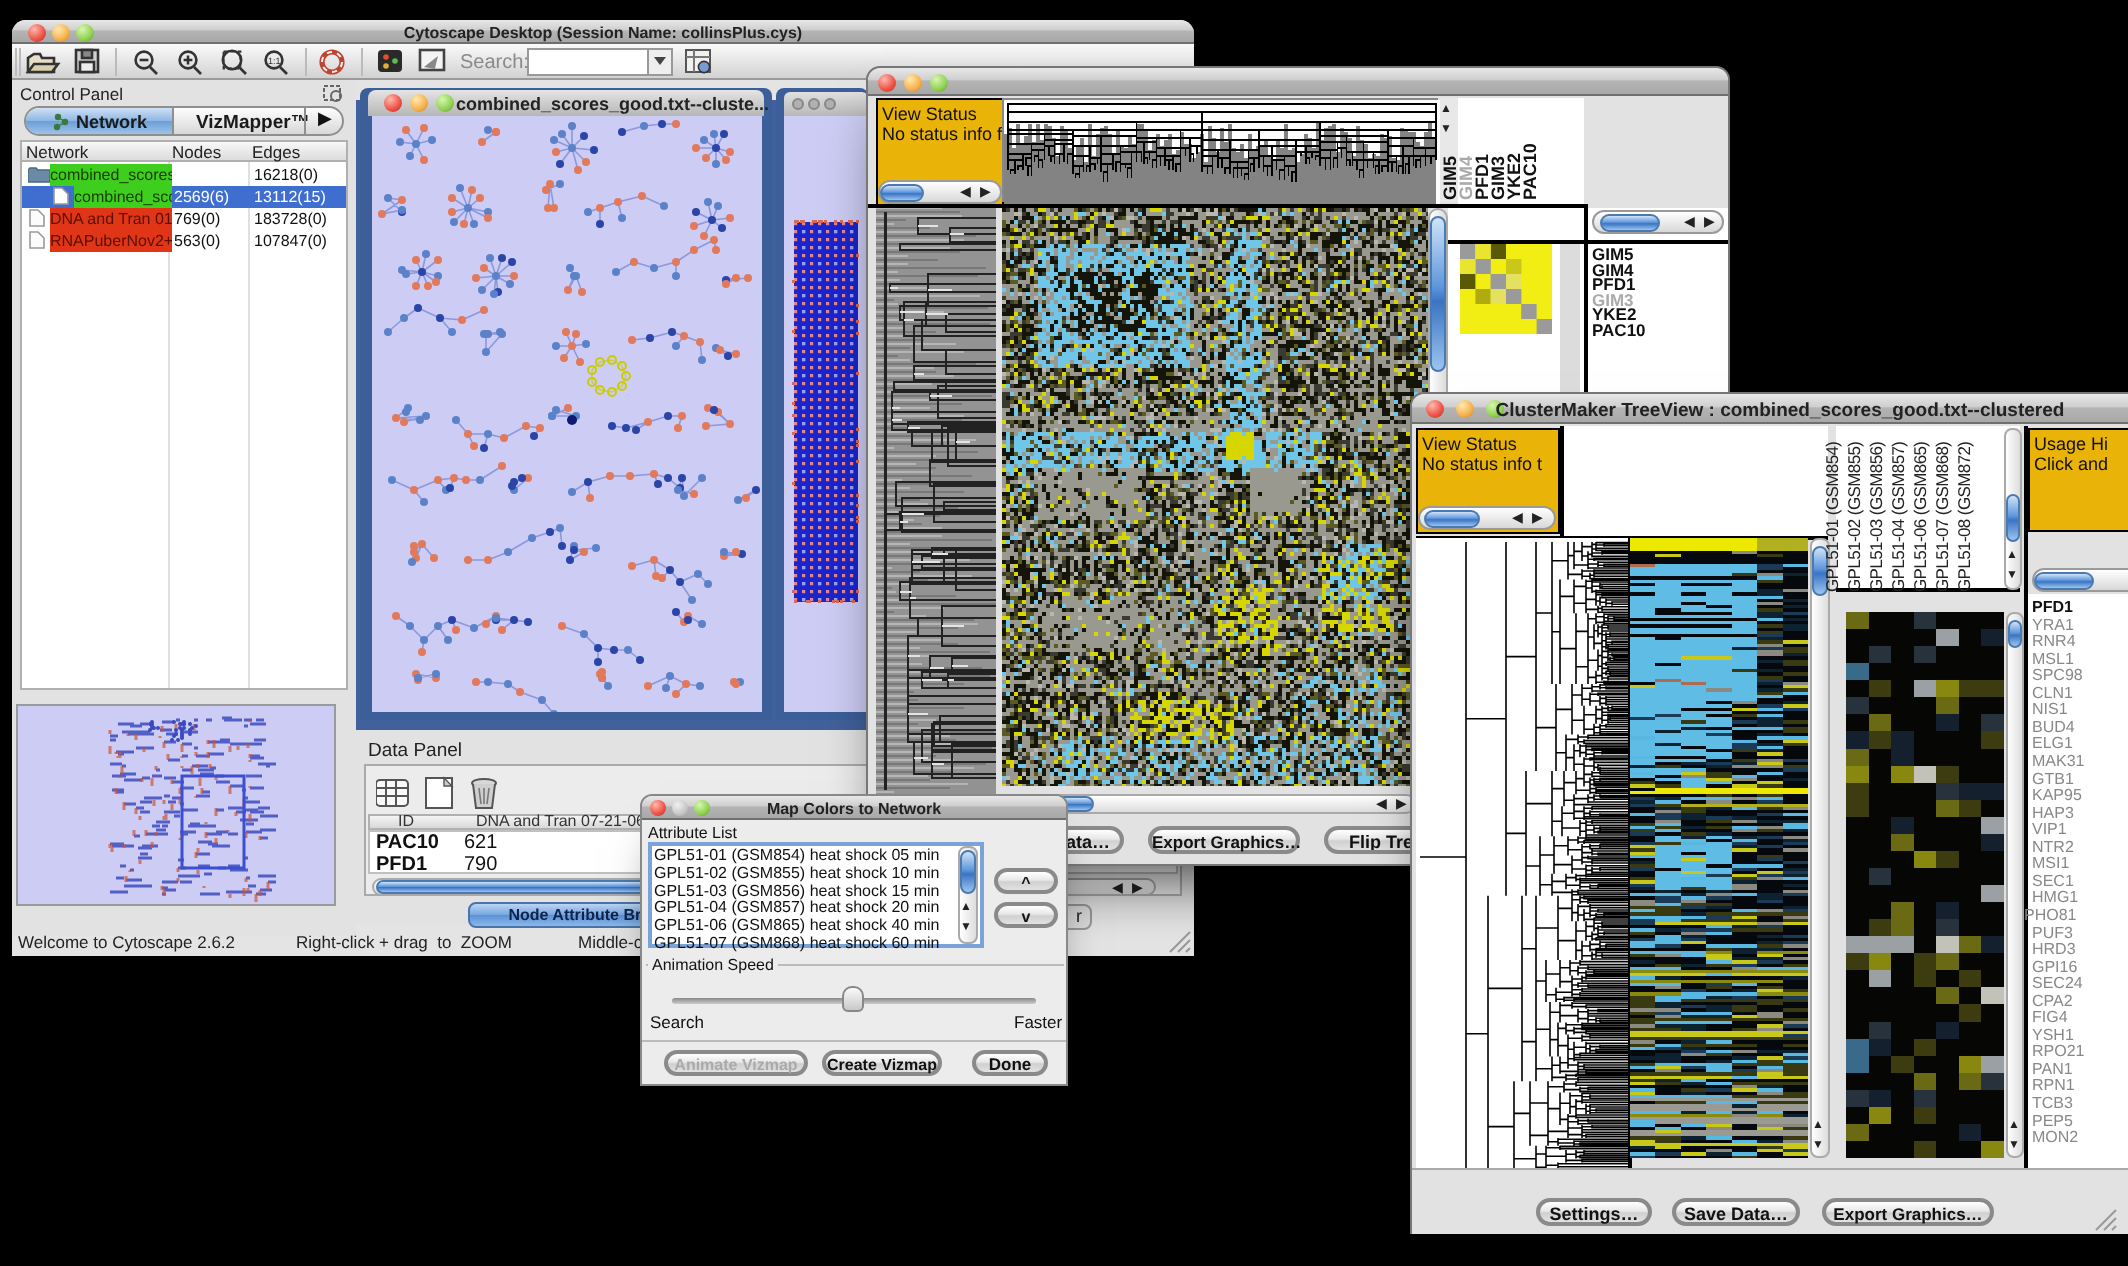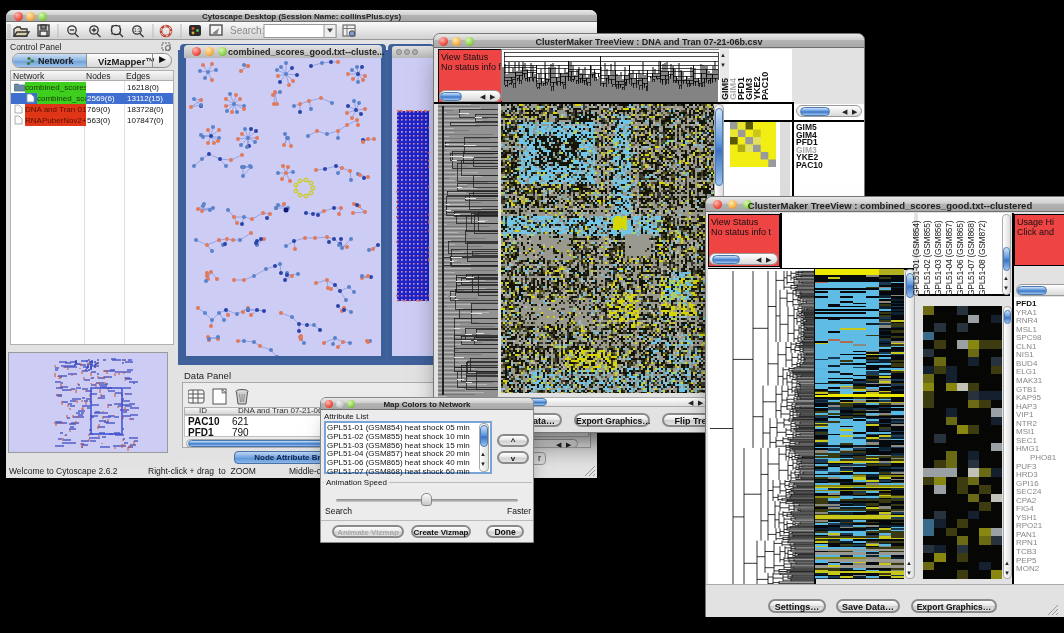--- a/index.html
+++ b/index.html
@@ -4,21 +4,21 @@
 html,body{width:1064px;height:633px;background:#000;overflow:hidden;position:relative;
  font-family:"Liberation Sans",sans-serif;}
 .abs{position:absolute}
 .tb{background:linear-gradient(#e8e8e8,#cfcfcf 45%,#b4b4b4 50%,#a8a8a8);border-bottom:1px solid #6f6f6f;
  border-radius:7px 7px 0 0;}
 .tl{position:absolute;border-radius:50%;}
 .ttl{position:absolute;width:100%;text-align:center;font-weight:bold;color:#222;}
 .pill{position:absolute;border:2px solid #8a8a8a;border-radius:12px;
  background:linear-gradient(#fff,#e8e8e8 45%,#d0d0d0 55%,#e2e2e2);text-align:center;
  font-weight:bold;color:#111;}
-.panel{position:absolute;background:#ef4444;border:1px solid #000;white-space:nowrap;overflow:hidden;}
+.panel{position:absolute;background:#eab308;border:1px solid #000;white-space:nowrap;overflow:hidden;}
 .sbh{position:absolute;background:linear-gradient(#fff,#d8d8d8);border:1px solid #9a9a9a;border-radius:8px;}
 .thumb{position:absolute;border-radius:7px;background:linear-gradient(#cfe3f7,#5f97dd 45%,#3b74c4 55%,#9cc4ef);border:1px solid #4a7ab0;}
 .arr{position:absolute;font-size:7px;color:#222;line-height:9px;text-align:center;}
 svg{display:block}
 .vlab{position:absolute;transform:rotate(-90deg);transform-origin:left bottom;white-space:nowrap;font-weight:bold;}
 </style></head><body>
 <div class="abs" style="left:6px;top:10px;width:591px;height:468px;background:#e4e4e4;border-radius:7px 7px 0 0;box-shadow:0 18px 26px -10px rgba(0,0,0,0.65)"></div>
 <div class="tb abs" style="left:6px;top:10px;width:591px;height:12px"></div>
 <div class="tl" style="left:14px;top:11.5px;width:9px;height:9px;background:radial-gradient(circle at 35% 30%,#ffb8ae,#ee5044 60%,#b03026)"></div>
 <div class="tl" style="left:26px;top:11.5px;width:9px;height:9px;background:radial-gradient(circle at 35% 30%,#ffe9b0,#f6b04a 60%,#c37d22)"></div>
@@ -518,21 +518,20 @@
 <div class="abs" style="left:234px;top:451px;width:130px;height:13px;background:linear-gradient(#bcd4f2,#74a6e2 50%,#5b92d8 52%,#8cb8ea);border:1px solid #4a74a8;border-radius:4px;font-size:8px;font-weight:bold;text-align:center;color:#10244a;line-height:12px">Node Attribute Browser</div>
 <div class="abs" style="left:500px;top:452px;width:46px;height:13px;background:#dcdcdc;border:1px solid #999;border-radius:4px;font-size:9px;color:#222;text-align:right;padding-right:4px">r</div>
 <svg class="abs" style="left:583px;top:464px" width="13" height="13">
     <path d="M12 2L2 12M12 6L6 12M12 10l-2 2" stroke="#999" stroke-width="1"></path>
   </svg>
 <div class="abs" style="left:433px;top:33px;width:432px;height:400px;background:#e2e2e2;border:1px solid #777;border-radius:7px 7px 0 0;box-shadow:0 18px 26px -10px rgba(0,0,0,0.65)">
     <div class="tb abs" style="left:0;top:0;width:430px;height:14px"></div>
     <div class="tl" style="left:5px;top:2.5px;width:9px;height:9px;background:radial-gradient(circle at 35% 30%,#ffb8ae,#ee5044 60%,#b03026)"></div>
     <div class="tl" style="left:18px;top:2.5px;width:9px;height:9px;background:radial-gradient(circle at 35% 30%,#ffe9b0,#f6b04a 60%,#c37d22)"></div>
     <div class="tl" style="left:31px;top:2.5px;width:9px;height:9px;background:radial-gradient(circle at 35% 30%,#d8f6b0,#8fd151 60%,#5a9427)"></div>
-    <div class="ttl" style="top:2.5px;font-size:9px">ClusterMaker TreeView : DNA and Tran 07-21-06b.csv</div>
     <div class="panel" style="left:4px;top:15px;width:64px;height:55px;font-size:9px;color:#111;padding:2px">View Status<br>No status info f</div>
     <div class="sbh" style="left:5px;top:56px;width:62px;height:12px"></div>
     <div class="thumb" style="left:6px;top:57.5px;width:22px;height:9px"></div>
     <div class="arr" style="left:46px;top:58px">◀</div>
     <div class="arr" style="left:56px;top:58px">▶</div>
     <div class="abs" style="left:67px;top:15px;width:218px;height:52px;border:1px solid #888">
       <svg width="218" height="52" shape-rendering="crispEdges">
         <rect width="218" height="52" fill="#fdfdfd"></rect>
         <path d="M1 17V52M3 14V52M5 24V52M7 12V52M9 22V52M11 18V52M13 12V52M15 21V52M17 12V52M19 20V52M21 12V52M23 13V52M25 19V52M27 28V52M29 13V52M31 15V52M33 24V52M35 30V52M37 23V52M39 19V52M41 31V52M43 12V52M45 28V52M47 17V52M49 14V52M51 13V52M53 17V52M55 27V52M57 15V52M59 23V52M61 24V52M63 18V52M65 22V52M67 12V52M69 12V52M71 15V52M73 25V52M75 20V52M77 17V52M79 23V52M81 20V52M83 17V52M85 27V52M87 25V52M89 16V52M91 22V52M93 22V52M95 29V52M97 26V52M99 17V52M101 31V52M103 13V52M105 19V52M107 26V52M109 14V52M111 21V52M113 12V52M115 24V52M117 26V52M119 22V52M121 29V52M123 17V52M125 25V52M127 23V52M129 23V52M131 20V52M133 28V52M135 30V52M137 20V52M139 24V52M141 12V52M143 25V52M145 24V52M147 31V52M149 27V52M151 17V52M153 19V52M155 24V52M157 11V52M159 20V52M161 14V52M163 13V52M165 12V52M167 26V52M169 14V52M171 16V52M173 19V52M175 28V52M177 13V52M179 20V52M181 22V52M183 29V52M185 27V52M187 28V52M189 17V52M191 19V52M193 18V52M195 29V52M197 30V52M199 14V52M201 15V52M203 16V52M205 16V52M207 21V52M209 23V52M211 16V52M213 11V52M215 19V52" stroke="#838383" stroke-width="1.7" fill="none"></path>
         <path d="M2.0 6V2H216.0V6M2.0 11V6H98.9V11M2.0 15V11H66.3V15M2.0 17V15H34.5V17M2.0 22V17H20.3V22M2.0 27V22H13.8V27M2.0 30V27H9.5V30M2.0 35V30H5.5V35M3.2 37V35H5.5V37M5.5 33V30H9.5V33M7.0 35V33H9.5V35M9.5 29V27H13.8V29M10.9 33V29H13.8V33M11.9 38V33H13.8V38M13.8 25V22H20.3V25M13.8 28V25H17.3V28M15.2 31V28H17.3V31M17.3 30V25H20.3V30M17.3 34V30H19.2V34M20.3 20V17H34.5V20M20.3 23V20H25.3V23M20.3 26V23H22.5V26M22.5 28V23H25.3V28M23.4 31V28H25.3V31M25.3 22V20H34.5V22M25.3 27V22H30.0V27M25.3 32V27H27.7V32M27.7 31V27H30.0V31M30.0 27V22H34.5V27M31.7 32V27H34.5V32M34.5 18V15H66.3V18M34.5 23V18H48.4V23M34.5 28V23H43.0V28M34.5 33V28H39.8V33M34.5 37V33H37.8V37M35.8 39V37H37.8V39M37.8 36V33H39.8V36M39.8 33V28H43.0V33M41.2 36V33H43.0V36M43.0 29V23H48.4V29M43.0 32V29H46.6V32M43.0 35V32H45.4V35M46.6 32V29H48.4V32M48.4 23V18H66.3V23M48.4 27V23H58.2V27M48.4 32V27H54.5V32M48.4 36V32H51.8V36M49.6 41V36H51.8V41M51.8 35V32H54.5V35M54.5 31V27H58.2V31M55.9 36V31H58.2V36M58.2 26V23H66.3V26M58.2 32V26H63.6V32M58.2 34V32H60.7V34M60.7 34V32H63.6V34M61.7 39V34H63.6V39M63.6 31V26H66.3V31M66.3 15V11H98.9V15M66.3 19V15H88.2V19M66.3 21V19H76.1V21M66.3 26V21H69.9V26M66.3 31V26H68.7V31M69.9 26V21H76.1V26M69.9 29V26H72.8V29M69.9 32V29H71.7V32M72.8 30V26H76.1V30M74.1 34V30H76.1V34M76.1 24V19H88.2V24M76.1 28V24H80.5V28M76.1 33V28H78.1V33M78.1 33V28H80.5V33M80.5 28V24H88.2V28M80.5 30V28H84.4V30M80.5 33V30H82.5V33M82.5 35V30H84.4V35M84.4 32V28H88.2V32M85.9 36V32H88.2V36M88.2 19V15H98.9V19M88.2 24V19H92.9V24M88.2 28V24H90.7V28M90.7 27V24H92.9V27M92.9 23V19H98.9V23M92.9 27V23H96.5V27M92.9 31V27H94.8V31M96.5 27V23H98.9V27M98.9 11V6H216.0V11M98.9 15V11H158.0V15M98.9 20V15H127.4V20M98.9 25V20H113.0V25M98.9 28V25H106.9V28M98.9 33V28H104.2V33M98.9 36V33H101.7V36M101.7 37V33H104.2V37M104.2 31V28H106.9V31M106.9 29V25H113.0V29M106.9 34V29H109.0V34M109.0 34V29H113.0V34M110.5 37V34H113.0V37M113.0 25V20H127.4V25M113.0 31V25H122.2V31M113.0 34V31H116.6V34M114.7 39V34H116.6V39M116.6 34V31H122.2V34M116.6 38V34H118.7V38M118.7 37V34H122.2V37M120.1 40V37H122.2V40M122.2 29V25H127.4V29M122.2 32V29H124.9V32M123.1 36V32H124.9V36M124.9 34V29H127.4V34M127.4 20V15H158.0V20M127.4 23V20H145.9V23M127.4 28V23H134.0V28M127.4 30V28H129.6V30M129.6 33V28H134.0V33M129.6 36V33H131.7V36M131.7 38V33H134.0V38M134.0 28V23H145.9V28M134.0 30V28H140.3V30M134.0 34V30H136.2V34M136.2 35V30H140.3V35M137.6 40V35H140.3V40M140.3 33V28H145.9V33M140.3 38V33H142.2V38M142.2 36V33H145.9V36M144.0 41V36H145.9V41M145.9 23V20H158.0V23M145.9 26V23H150.9V26M145.9 28V26H148.4V28M148.4 28V26H150.9V28M150.9 26V23H158.0V26M150.9 29V26H154.0V29M150.9 32V29H152.7V32M154.0 28V26H158.0V28M155.8 30V28H158.0V30M158.0 15V11H216.0V15M158.0 18V15H191.9V18M158.0 21V18H171.1V21M158.0 25V21H166.6V25M158.0 29V25H163.3V29M158.0 33V29H160.6V33M160.6 35V29H163.3V35M163.3 29V25H166.6V29M164.8 34V29H166.6V34M166.6 24V21H171.1V24M166.6 27V24H168.7V27M168.7 29V24H171.1V29M171.1 21V18H191.9V21M171.1 26V21H179.7V26M171.1 30V26H174.1V30M171.1 33V30H173.0V33M174.1 30V26H179.7V30M174.1 33V30H176.5V33M176.5 35V30H179.7V35M177.8 39V35H179.7V39M179.7 26V21H191.9V26M179.7 30V26H184.6V30M179.7 33V30H181.8V33M181.8 34V30H184.6V34M184.6 30V26H191.9V30M184.6 33V30H187.5V33M185.6 37V33H187.5V37M187.5 33V30H191.9V33M188.9 36V33H191.9V36M191.9 19V15H216.0V19M191.9 23V19H204.7V23M191.9 28V23H199.4V28M191.9 31V28H196.2V31M191.9 34V31H193.9V34M193.9 36V31H196.2V36M196.2 33V28H199.4V33M197.3 37V33H199.4V37M199.4 28V23H204.7V28M199.4 32V28H202.5V32M200.6 37V32H202.5V37M202.5 33V28H204.7V33M204.7 24V19H216.0V24M204.7 28V24H210.7V28M204.7 30V28H208.1V30M206.0 34V30H208.1V34M208.1 33V28H210.7V33M210.7 28V24H216.0V28M210.7 32V28H213.5V32M213.5 30V28H216.0V30" fill="none" stroke="#000" stroke-width="0.7"></path>
@@ -701,21 +700,21 @@
     <div class="abs" style="left:310px;top:170.4px;font-size:8px;color:#888;font-weight:normal">ELG1</div>
     <div class="abs" style="left:310px;top:178.9px;font-size:8px;color:#888;font-weight:normal">MAK31</div>
     <div class="abs" style="left:310px;top:187.5px;font-size:8px;color:#888;font-weight:normal">GTB1</div>
     <div class="abs" style="left:310px;top:196.1px;font-size:8px;color:#888;font-weight:normal">KAP95</div>
     <div class="abs" style="left:310px;top:204.6px;font-size:8px;color:#888;font-weight:normal">HAP3</div>
     <div class="abs" style="left:310px;top:213.2px;font-size:8px;color:#888;font-weight:normal">VIP1</div>
     <div class="abs" style="left:310px;top:221.7px;font-size:8px;color:#888;font-weight:normal">NTR2</div>
     <div class="abs" style="left:310px;top:230.2px;font-size:8px;color:#888;font-weight:normal">MSI1</div>
     <div class="abs" style="left:310px;top:238.8px;font-size:8px;color:#888;font-weight:normal">SEC1</div>
     <div class="abs" style="left:310px;top:247.4px;font-size:8px;color:#888;font-weight:normal">HMG1</div>
-    <div class="abs" style="left:324px;top:255.9px;font-size:8px;color:#888;font-weight:normal">PHO81</div>
+    <div class="abs" style="left:306px;top:255.9px;font-size:8px;color:#888;font-weight:normal">PHO81</div>
     <div class="abs" style="left:310px;top:264.5px;font-size:8px;color:#888;font-weight:normal">PUF3</div>
     <div class="abs" style="left:310px;top:273.0px;font-size:8px;color:#888;font-weight:normal">HRD3</div>
     <div class="abs" style="left:310px;top:281.6px;font-size:8px;color:#888;font-weight:normal">GPI16</div>
     <div class="abs" style="left:310px;top:290.1px;font-size:8px;color:#888;font-weight:normal">SEC24</div>
     <div class="abs" style="left:310px;top:298.6px;font-size:8px;color:#888;font-weight:normal">CPA2</div>
     <div class="abs" style="left:310px;top:307.2px;font-size:8px;color:#888;font-weight:normal">FIG4</div>
     <div class="abs" style="left:310px;top:315.8px;font-size:8px;color:#888;font-weight:normal">YSH1</div>
     <div class="abs" style="left:310px;top:324.3px;font-size:8px;color:#888;font-weight:normal">RPO21</div>
     <div class="abs" style="left:310px;top:332.9px;font-size:8px;color:#888;font-weight:normal">PAN1</div>
     <div class="abs" style="left:310px;top:341.4px;font-size:8px;color:#888;font-weight:normal">RPN1</div>

